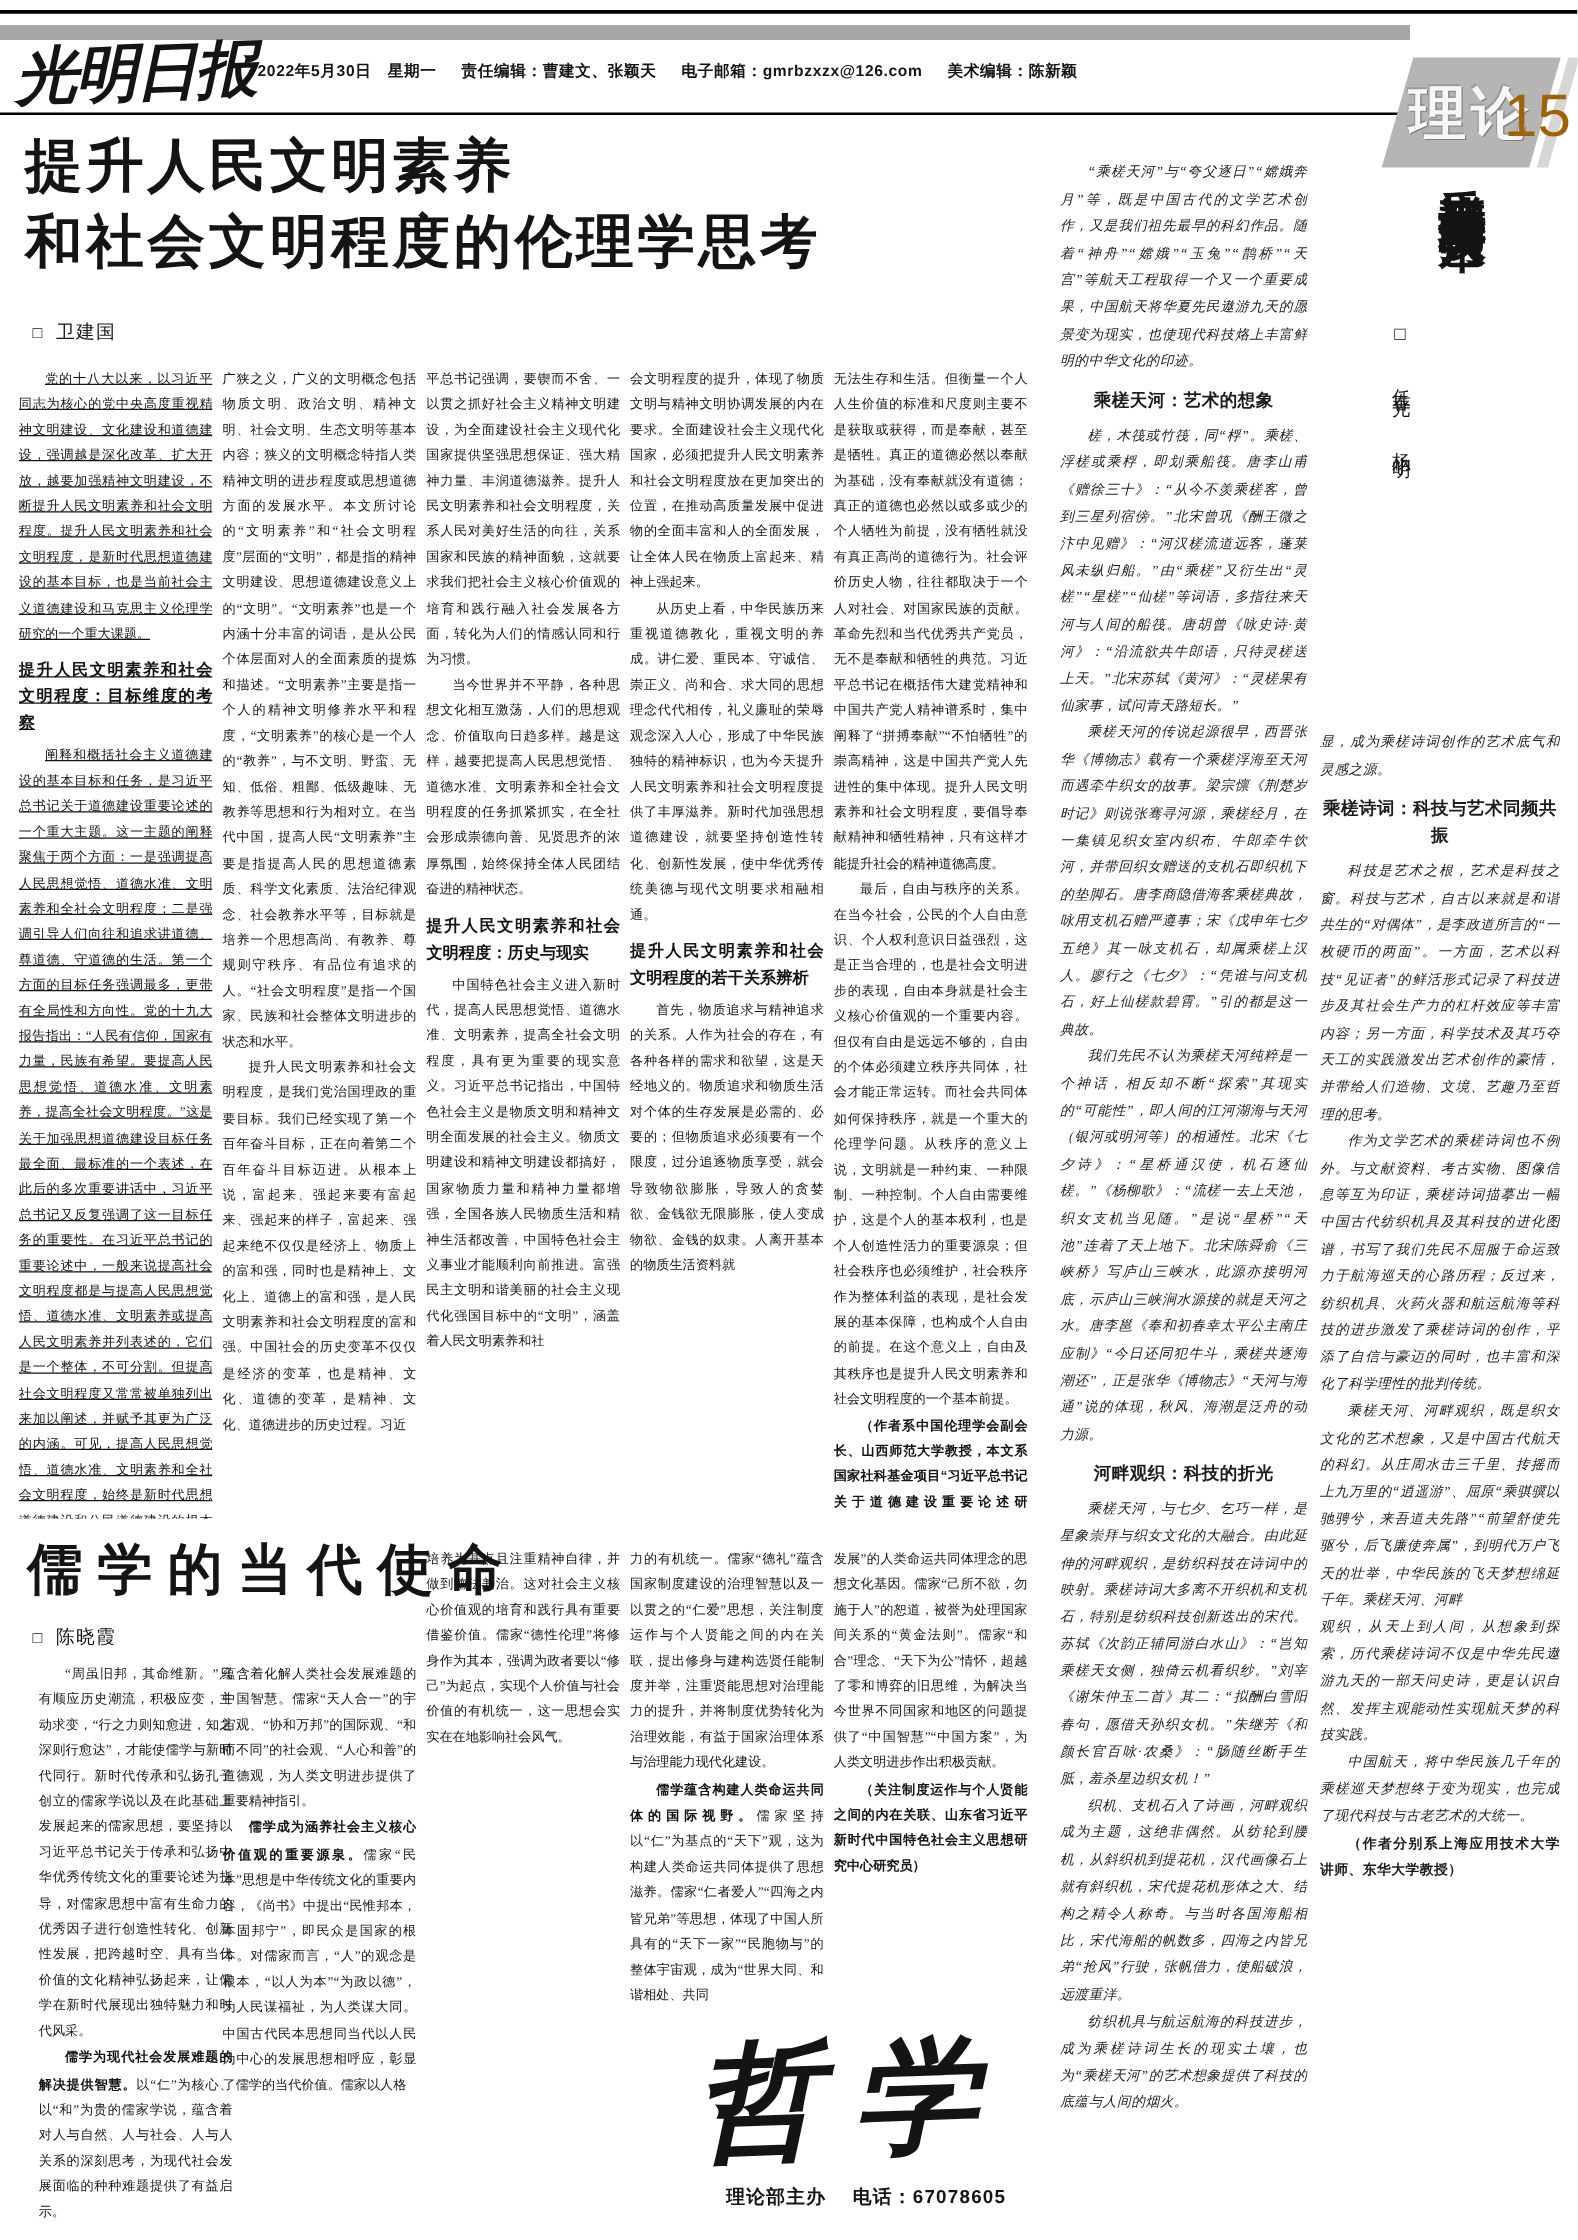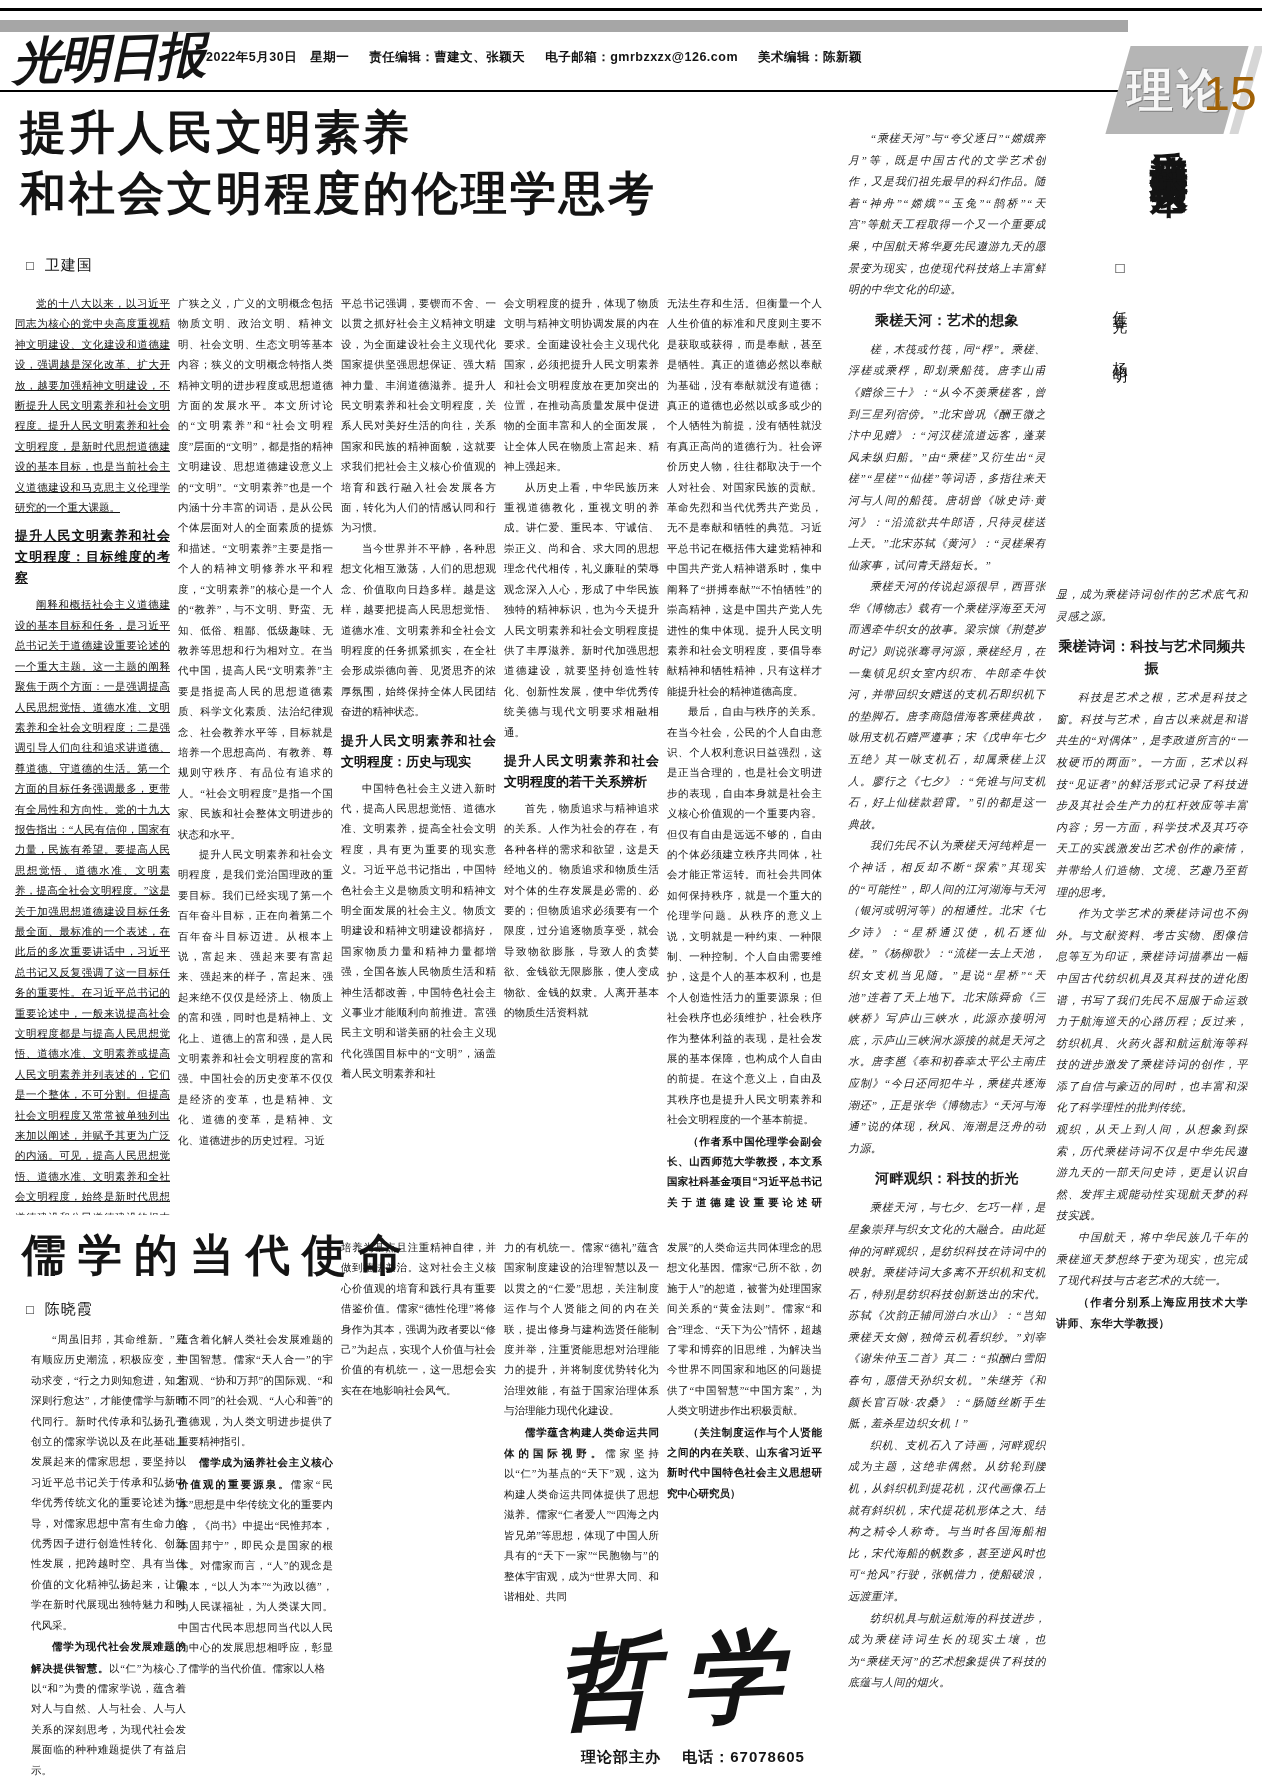--- a/index.html
+++ b/index.html
@@ -113,35 +113,36 @@
   </div>
 
 <div class="abs cc kai" style="left:848px;top:128px;height:1660px;">
     <p class="p">“乘槎天河”与“夸父逐日”“嫦娥奔月”等，既是中国古代的文学艺术创作，又是我们祖先最早的科幻作品。随着“神舟”“嫦娥”“玉兔”“鹊桥”“天宫”等航天工程取得一个又一个重要成果，中国航天将华夏先民遨游九天的愿景变为现实，也使现代科技烙上丰富鲜明的中华文化的印迹。</p>
     <h3 class="sub">乘槎天河：艺术的想象</h3>
     <p class="p">槎，木筏或竹筏，同“桴”。乘槎、浮槎或乘桴，即划乘船筏。唐李山甫《赠徐三十》：“从今不羡乘槎客，曾到三星列宿傍。”北宋曾巩《酬王微之汴中见赠》：“河汉槎流道远客，蓬莱风未纵归船。”由“乘槎”又衍生出“灵槎”“星槎”“仙槎”等词语，多指往来天河与人间的船筏。唐胡曾《咏史诗·黄河》：“沿流欲共牛郎语，只待灵槎送上天。”北宋苏轼《黄河》：“灵槎果有仙家事，试问青天路短长。”</p>
     <p class="p">乘槎天河的传说起源很早，西晋张华《博物志》载有一个乘槎浮海至天河而遇牵牛织女的故事。梁宗懔《荆楚岁时记》则说张骞寻河源，乘槎经月，在一集镇见织女室内织布、牛郎牵牛饮河，并带回织女赠送的支机石即织机下的垫脚石。唐李商隐借海客乘槎典故，咏用支机石赠严遵事；宋《戊申年七夕五绝》其一咏支机石，却属乘槎上汉人。廖行之《七夕》：“凭谁与问支机石，好上仙槎款碧霄。”引的都是这一典故。</p>
     <p class="p">我们先民不认为乘槎天河纯粹是一个神话，相反却不断“探索”其现实的“可能性”，即人间的江河湖海与天河（银河或明河等）的相通性。北宋《七夕诗》：“星桥通汉使，机石逐仙槎。”《杨柳歌》：“流槎一去上天池，织女支机当见随。”是说“星桥”“天池”连着了天上地下。北宋陈舜俞《三峡桥》写庐山三峡水，此源亦接明河底，示庐山三峡涧水源接的就是天河之水。唐李邕《奉和初春幸太平公主南庄应制》“今日还同犯牛斗，乘槎共逐海潮还”，正是张华《博物志》“天河与海通”说的体现，秋风、海潮是泛舟的动力源。</p>
     <h3 class="sub">河畔观织：科技的折光</h3>
     <p class="p">乘槎天河，与七夕、乞巧一样，是星象崇拜与织女文化的大融合。由此延伸的河畔观织，是纺织科技在诗词中的映射。乘槎诗词大多离不开织机和支机石，特别是纺织科技创新迭出的宋代。苏轼《次韵正辅同游白水山》：“岂知乘槎天女侧，独倚云机看织纱。”刘宰《谢朱仲玉二首》其二：“拟酬白雪阳春句，愿借天孙织女机。”朱继芳《和颜长官百咏·农桑》：“肠随丝断手生胝，羞杀星边织女机！”</p>
-    <p class="p">织机、支机石入了诗画，河畔观织成为主题，这绝非偶然。从纺轮到腰机，从斜织机到提花机，汉代画像石上就有斜织机，宋代提花机形体之大、结构之精令人称奇。与当时各国海船相比，宋代海船的帆数多，甚至逆风时也可“抢风”行驶，张帆借力，使船破浪，远渡重洋。</p>
+    <p class="p">织机、支机石入了诗画，河畔观织成为主题，这绝非偶然。从纺轮到腰机，从斜织机到提花机，汉代画像石上就有斜织机，宋代提花机形体之大、结构之精令人称奇。与当时各国海船相比，宋代海船的帆数多，四海之内皆兄弟“抢风”行驶，张帆借力，使船破浪，远渡重洋。</p>
     <p class="p">纺织机具与航运航海的科技进步，成为乘槎诗词生长的现实土壤，也为“乘槎天河”的艺术想象提供了科技的底蕴与人间的烟火。</p>
   </div>
 <div class="abs" style="left:1056px;top:112px;width:192px;height:1676px;">
   <div class="vtitle-block">
     <div class="vtitle-inner">
       <span class="vt">乘槎诗词中的科技与艺术</span>
       <span class="vb">□　任春光　　杨小明</span>
     </div>
   </div>
   <div class="cc kai" style="height:1204px;width:192px;">
       <p class="pc">显，成为乘槎诗词创作的艺术底气和灵感之源。</p>
       <h3 class="sub">乘槎诗词：科技与艺术同频共振</h3>
       <p class="p">科技是艺术之根，艺术是科技之窗。科技与艺术，自古以来就是和谐共生的“对偶体”，是李政道所言的“一枚硬币的两面”。一方面，艺术以科技“见证者”的鲜活形式记录了科技进步及其社会生产力的杠杆效应等丰富内容；另一方面，科学技术及其巧夺天工的实践激发出艺术创作的豪情，并带给人们造物、文境、艺趣乃至哲理的思考。</p>
       <p class="p">作为文学艺术的乘槎诗词也不例外。与文献资料、考古实物、图像信息等互为印证，乘槎诗词描摹出一幅中国古代纺织机具及其科技的进化图谱，书写了我们先民不屈服于命运致力于航海巡天的心路历程；反过来，纺织机具、火药火器和航运航海等科技的进步激发了乘槎诗词的创作，平添了自信与豪迈的同时，也丰富和深化了科学理性的批判传统。</p>
+      <p class="p">乘槎天河、河畔观织，既是织女文化的艺术想象，又是中国古代航天的科幻。从庄周水击三千里、抟摇而上九万里的“逍遥游”、屈原“乘骐骥以驰骋兮，来吾道夫先路”“前望舒使先驱兮，后飞廉使奔属”，到明代万户飞天的壮举，中华民族的飞天梦想绵延千年。乘槎天河、河畔</p>
       <p class="pc">观织，从天上到人间，从想象到探索，历代乘槎诗词不仅是中华先民遨游九天的一部天问史诗，更是认识自然、发挥主观能动性实现航天梦的科技实践。</p>
       <p class="p">中国航天，将中华民族几千年的乘槎巡天梦想终于变为现实，也完成了现代科技与古老艺术的大统一。</p>
       <p class="author">（作者分别系上海应用技术大学讲师、东华大学教授）</p>
     </div>
 </div>
 
 <div class="abs ruxue-headline">儒学的当代使命</div>
 <div class="abs byline" style="left:26px;top:1300px;">
   <span class="sq">□</span><span>陈晓霞</span>
 </div>

